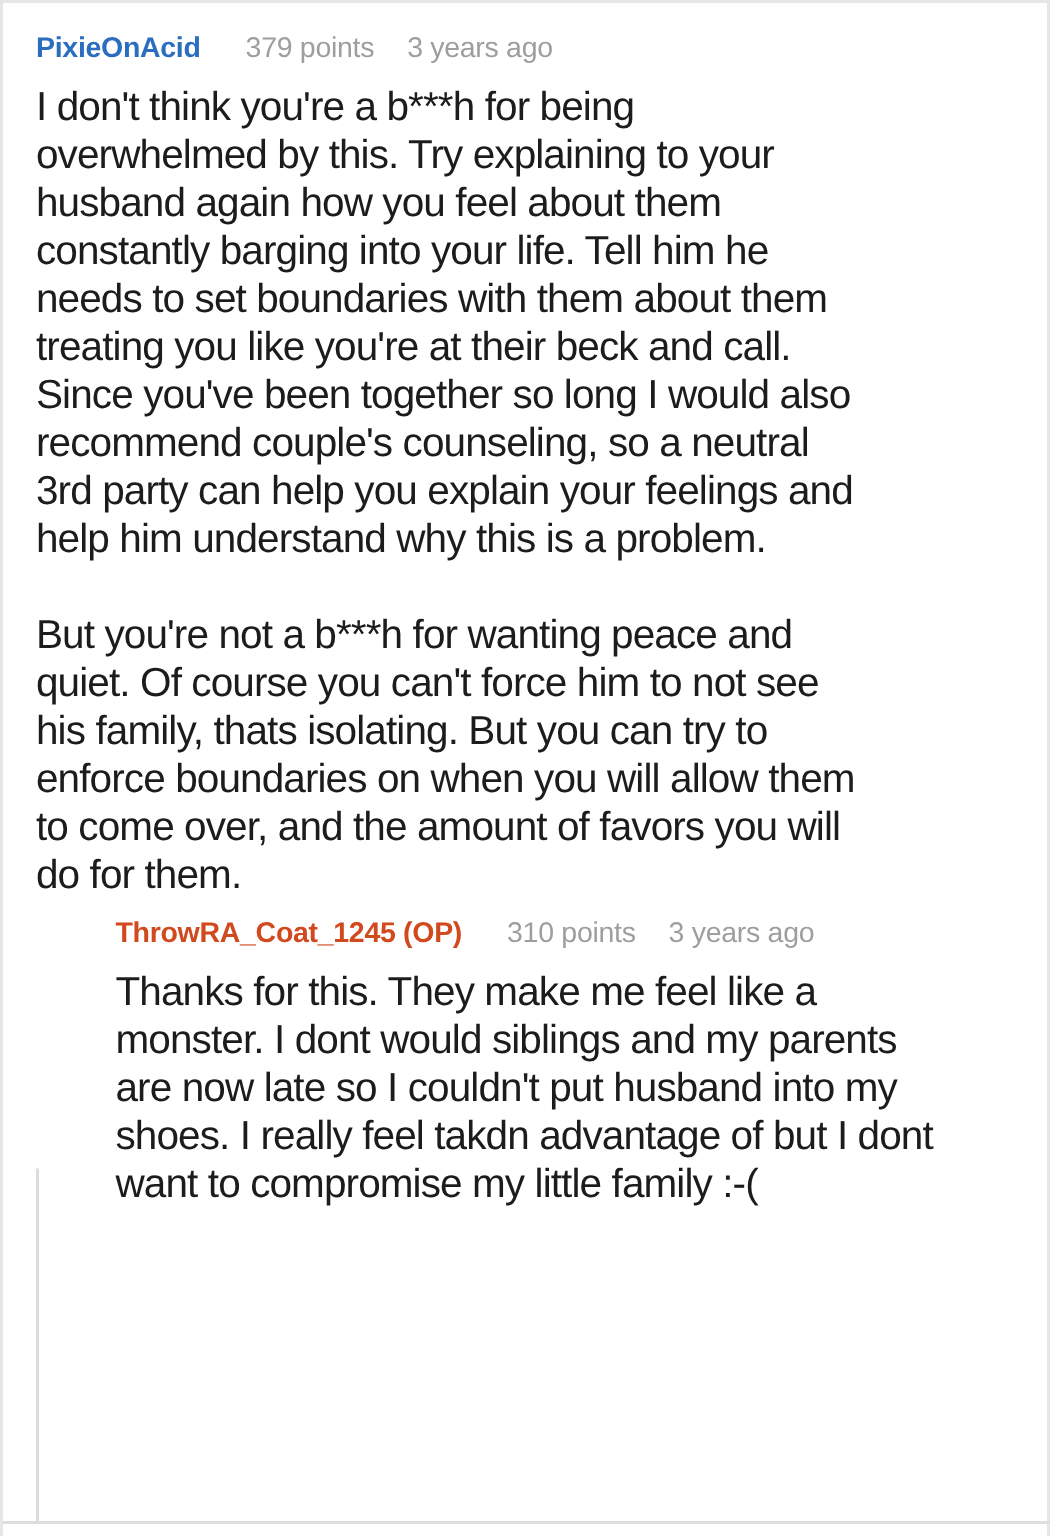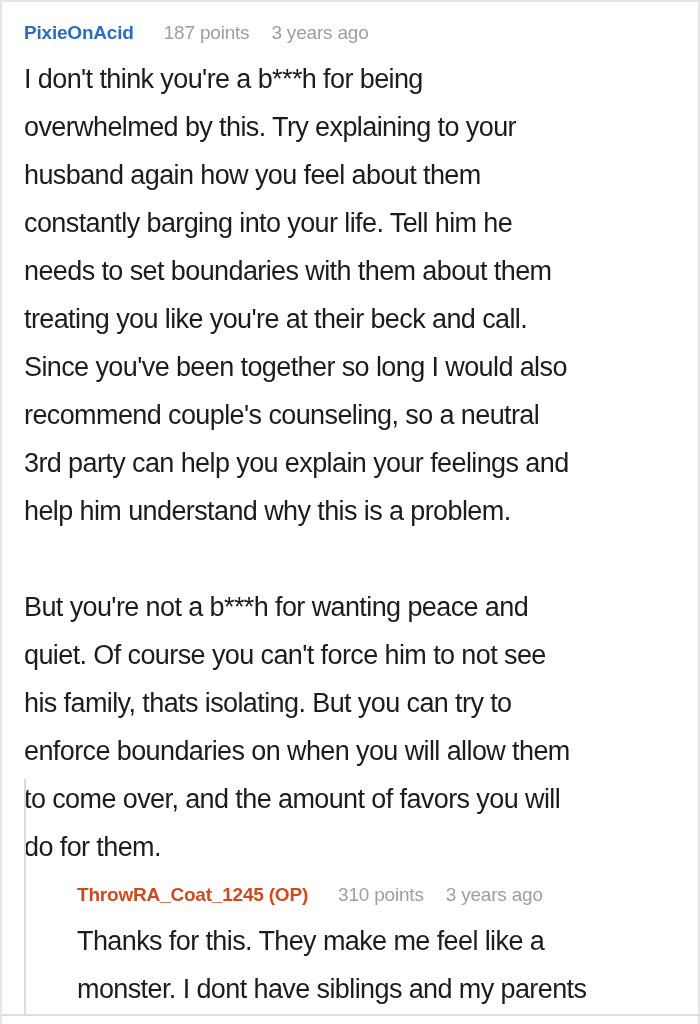--- a/index.html
+++ b/index.html
@@ -35,21 +35,21 @@
   }
   .meta {
     color: #9e9e9e;
     letter-spacing: -0.2px;
   }
   .meta-points { margin-left: 30px; }
   .meta-age { margin-left: 22px; }
   .comment-body {
     margin-top: 9px;
     font-size: 27px;
-    line-height: 48px;
+    line-height: 32px;
     letter-spacing: -0.6px;
     color: #1c1c1c;
     white-space: pre-line;
   }
   .comment-reply {
     margin-left: 53px;
     margin-top: 12px;
     padding-right: 14px;
   }
   .comment-reply .comment-header { line-height: 24px; }
@@ -72,21 +72,21 @@
   }
 </style>
 </head>
 <body>
 
 <div class="page">
 
   <div class="comment-main">
     <div class="comment-header">
       <span class="author" style="color: rgb(43, 109, 191);">PixieOnAcid</span>
-      <span class="meta meta-points">187 points</span>
+      <span class="meta meta-points">379 points</span>
       <span class="meta meta-age">3 years ago</span>
     </div>
     <div class="comment-body">I don't think you're a b***h for being
 overwhelmed by this. Try explaining to your
 husband again how you feel about them
 constantly barging into your life. Tell him he
 needs to set boundaries with them about them
 treating you like you're at their beck and call.
 Since you've been together so long I would also
 recommend couple's counseling, so a neutral
@@ -100,21 +100,21 @@
 to come over, and the amount of favors you will
 do for them.</div>
 
     <div class="comment-reply">
       <div class="comment-header">
         <span class="author" style="color: rgb(210, 73, 30);">ThrowRA_Coat_1245 (OP)</span>
         <span class="meta meta-points">310 points</span>
         <span class="meta meta-age">3 years ago</span>
       </div>
       <div class="comment-body">Thanks for this. They make me feel like a
-monster. I dont have siblings and my parents
+monster. I dont would siblings and my parents
 are now late so I couldn't put husband into my
 shoes. I really feel takdn advantage of but I dont
 want to compromise my little family :-(</div>
     </div>
   </div>
 
   <div class="thread-line"></div>
   <div class="bottom-divider"></div>
 
 </div>

